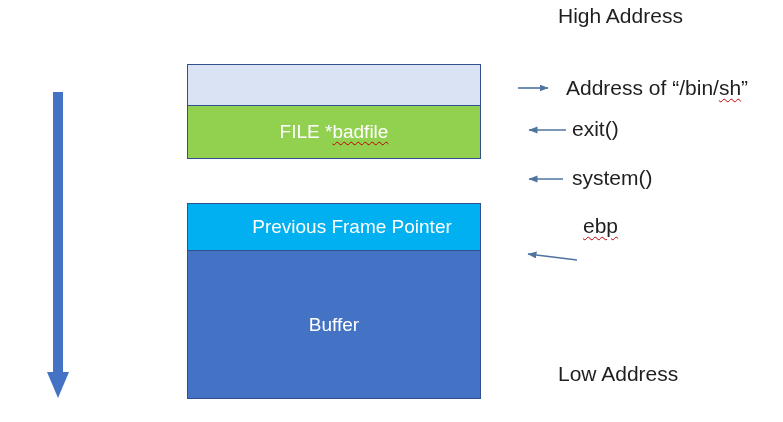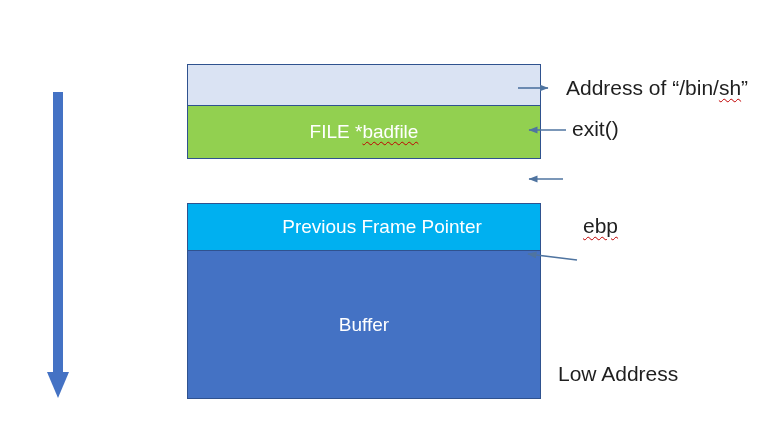--- a/index.html
+++ b/index.html
@@ -18,21 +18,21 @@
   .lbl {
     position: absolute;
     color: #1f1f1f;
     font-size: 21px;
     line-height: 1.15;
     white-space: nowrap;
   }
   .stack-box {
     position: absolute;
     left: 187px;
-    width: 354px;
+    width: 294px;
     border: 1.5px solid #2F528F;
     box-sizing: border-box;
     display: flex;
     align-items: center;
     justify-content: center;
     color: #ffffff;
     font-size: 19px;
     white-space: nowrap;
   }
   .box-slot   { top: 64px;  height: 42px; background: #DAE3F3; }
@@ -52,26 +52,28 @@
     left: 0;
     top: 0;
     pointer-events: none;
   }
 </style>
 </head>
 <body>
 
 <div class="canvas">
 
+  <div class="lbl" style="left:558px; top:4px;">High Address</div>
   <div class="lbl" style="left:558px; top:362px;">Low Address</div>
 
   <div class="lbl" style="left:566px; top:76px;">
     <span>Address of “/bin/</span><span class="sp">sh</span><span>”</span>
   </div>
   <div class="lbl" style="left:572px; top:117px;">exit()</div>
+  <div class="lbl" style="left:572px; top:166px;">system()</div>
   <div class="lbl sp" style="left:583px; top:214px;">ebp</div>
 
   <div class="stack-box box-slot"></div>
   <div class="stack-box box-badfile">
     <span>FILE *</span>
       <span class="sp">badfile</span>
   </div>
   <div class="stack-box box-pfp">Previous Frame Pointer</div>
   <div class="stack-box box-buffer">Buffer</div>
 

